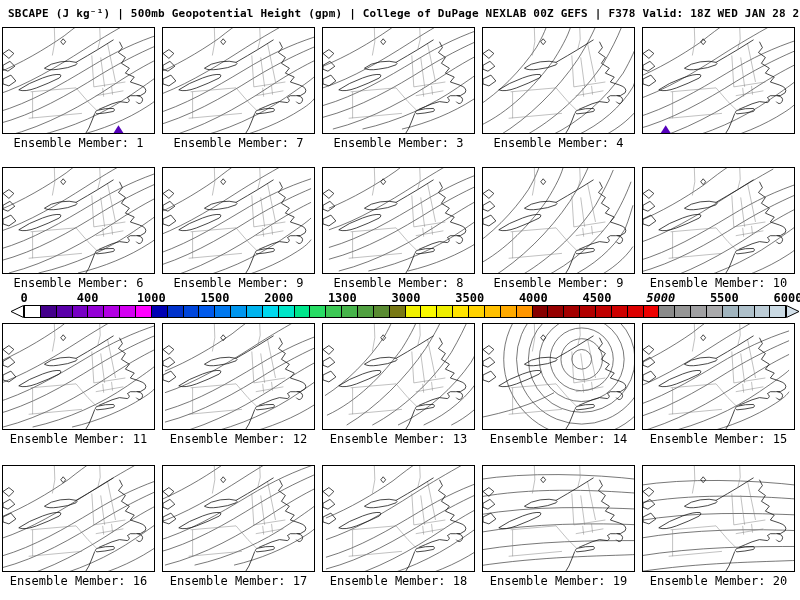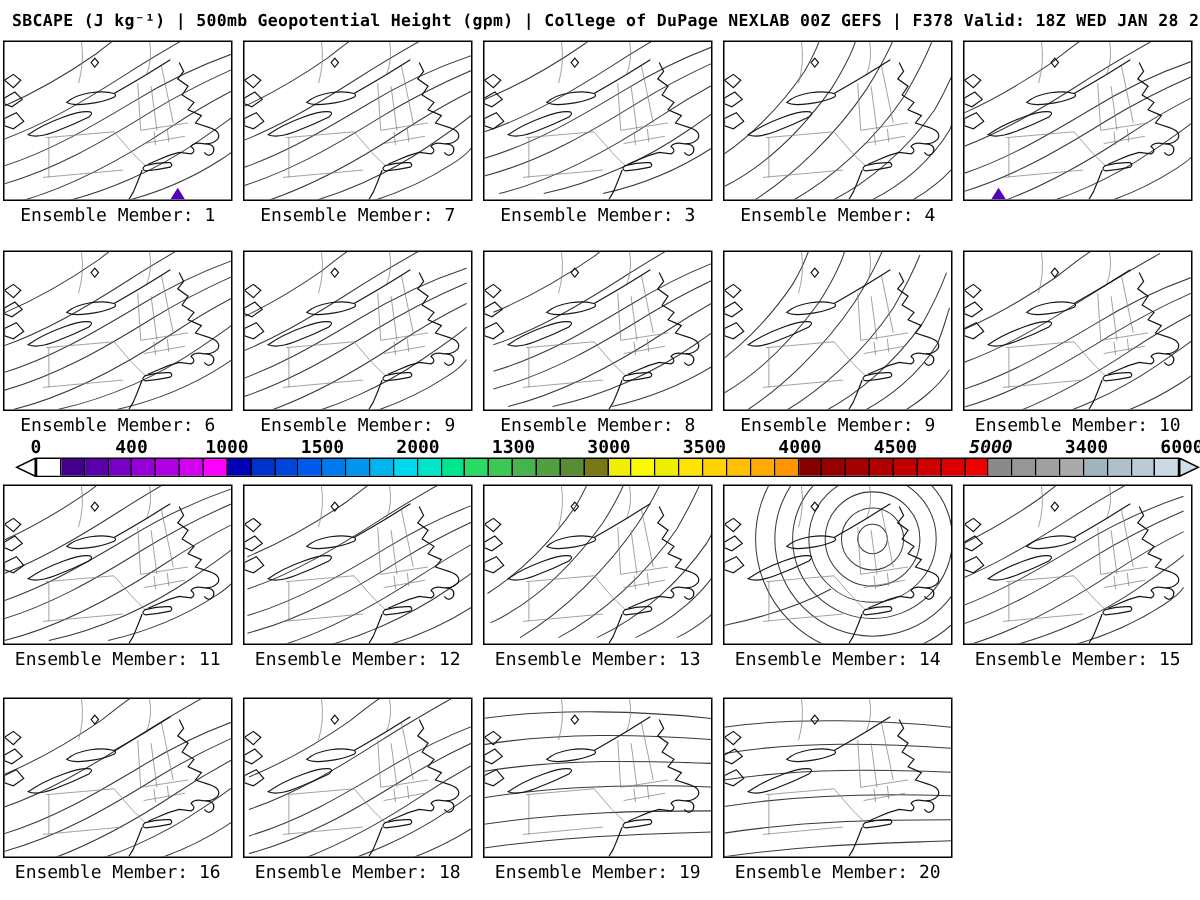--- a/index.html
+++ b/index.html
@@ -219,21 +219,21 @@
       <span style="left: 8.33333%;">400</span>
       <span style="left: 16.6667%;">1000</span>
       <span style="left: 25%;">1500</span>
       <span style="left: 33.3333%;">2000</span>
       <span style="left: 41.6667%;">1300</span>
       <span style="left: 50%;">3000</span>
       <span style="left: 58.3333%;">3500</span>
       <span style="left: 66.6667%;">4000</span>
       <span style="left: 75%;">4500</span>
       <span style="left: 83.3333%; font-style: italic;">5000</span>
-      <span style="left: 91.6667%;">3400</span>
+      <span style="left: 91.6667%;">5500</span>
       <span style="left: 100%;">6000</span>
     </div>
   <div class="cbar-row">
     <svg class="arrow" width="14" height="13">
       <path d="M13.5,0.5 L13.5,12.5 L1,6.5 Z" fill="#ffffff" stroke="#000"></path>
     </svg>
     <div class="cbar-cells">
         <div class="cbar-cell" style="background: rgb(255, 255, 255);"></div>
         <div class="cbar-cell" style="background: rgb(68, 0, 140);"></div>
         <div class="cbar-cell" style="background: rgb(90, 0, 170);"></div>
@@ -353,20 +353,31 @@
             <use href="#contours-a"></use>
           </g>
           <use href="#basemap"></use>
       </svg>
     </div>
     <figcaption>Ensemble Member: 16</figcaption>
   </figure>
   <figure class="panel">
     <div class="map">
       <svg viewBox="0 0 153 107" preserveAspectRatio="none">
+        <g transform="translate(-2,-9)">
+            <use href="#contours-a"></use>
+          </g>
+          <use href="#basemap"></use>
+      </svg>
+    </div>
+    <figcaption>Ensemble Member: 17</figcaption>
+  </figure>
+  <figure class="panel">
+    <div class="map">
+      <svg viewBox="0 0 153 107" preserveAspectRatio="none">
         <g transform="translate(9,7)">
             <use href="#contours-a"></use>
           </g>
           <use href="#basemap"></use>
       </svg>
     </div>
     <figcaption>Ensemble Member: 18</figcaption>
   </figure>
   <figure class="panel">
     <div class="map">

